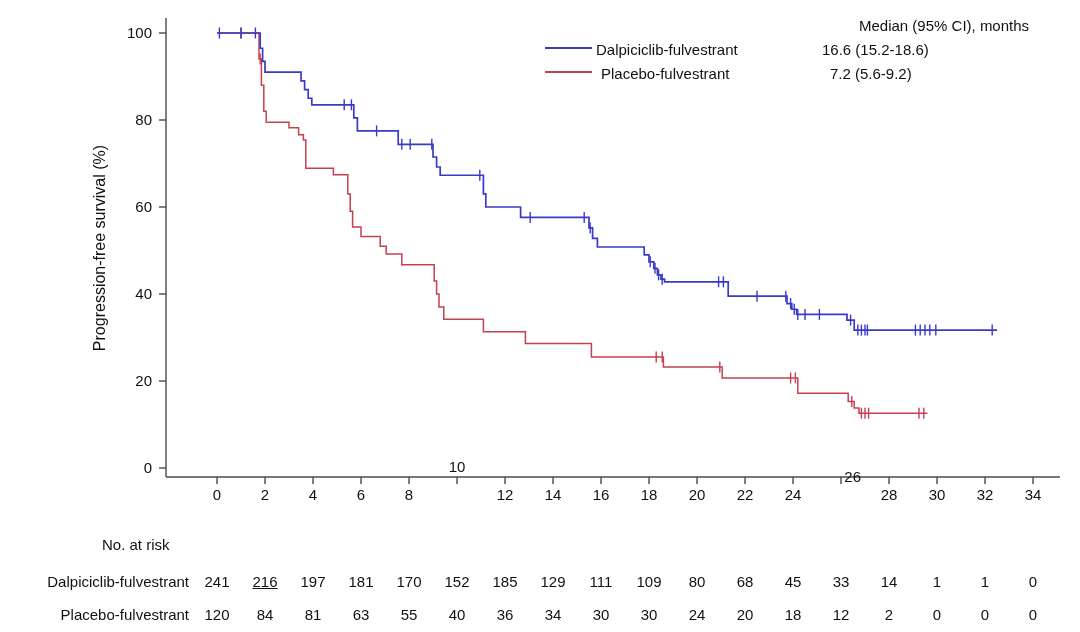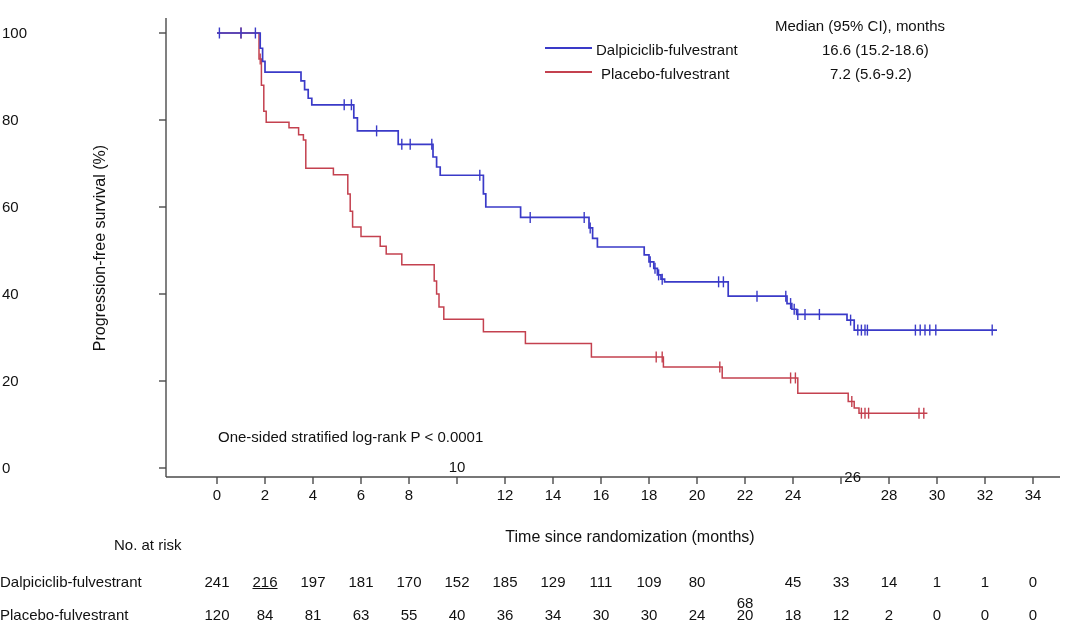--- a/index.html
+++ b/index.html
@@ -1,21 +1,21 @@
 <!DOCTYPE html>
 <html><head>
 <meta charset="utf-8">
 <style>
   html,body{margin:0;padding:0;background:#fff;}
   .fig{position:relative;width:1080px;height:632px;background:#fff;
        font-family:"Liberation Sans",sans-serif;color:#111;overflow:hidden;}
   .fig svg{position:absolute;left:0;top:0;}
   .t{position:absolute;font-size:15px;line-height:18px;white-space:nowrap;}
   .ctr{text-align:center;}
-  .rt{}
+  .rt{text-align:right;}
   .ylab{position:absolute;left:100px;top:248px;font-size:16px;white-space:nowrap;
         transform:translate(-50%,-50%) rotate(-90deg);}
   .xlab{position:absolute;left:430px;top:528px;width:400px;text-align:center;font-size:16px;}
   .swatch{position:absolute;width:47px;height:2px;}
 </style>
 </head>
 <body>
 
 <div class="fig">
 
@@ -124,52 +124,50 @@
       <div class="t ctr" style="left: 677px; width: 40px; top: 486px;">20</div>
       <div class="t ctr" style="left: 725px; width: 40px; top: 486px;">22</div>
       <div class="t ctr" style="left: 773px; width: 40px; top: 486px;">24</div>
       <div class="t ctr" style="left: 821px; width: 40px; top: 468px; text-align: right;">26</div>
       <div class="t ctr" style="left: 869px; width: 40px; top: 486px;">28</div>
       <div class="t ctr" style="left: 917px; width: 40px; top: 486px;">30</div>
       <div class="t ctr" style="left: 965px; width: 40px; top: 486px;">32</div>
       <div class="t ctr" style="left: 1013px; width: 40px; top: 486px;">34</div>
     </div>
 
-  <div class="xlab">Time since randomization (months)</div>
 
   <div>
-    <div class="t" style="left:775px;top:17px;">Median (95% CI), months</div>
+    <div class="t" style="left:859px;top:17px;">Median (95% CI), months</div>
 
     <div class="swatch" id="swatch-0" style="left: 545px; top: 47px; background: rgb(58, 58, 200);"></div>
     <div class="t" style="left:596px;top:41px;">Dalpiciclib-fulvestrant</div>
     <div class="t" style="left:822px;top:41px;">16.6 (15.2-18.6)</div>
 
     <div class="swatch" id="swatch-1" style="left: 545px; top: 71px; background: rgb(196, 65, 79);"></div>
     <div class="t" style="left:601px;top:65px;">Placebo-fulvestrant</div>
     <div class="t" style="left:830px;top:65px;">7.2 (5.6-9.2)</div>
   </div>
 
-  <div class="t" style="left:218px;top:428px;">One-sided stratified log-rank P &lt; 0.0001</div>
 
-  <div class="t" style="left:102px;top:536px;margin-left:12px;">No. at risk</div>
+  <div class="t" style="left:102px;top:536px;">No. at risk</div>
   <div class="t rt" style="left:0px;width:189px;top:573px;">Dalpiciclib-fulvestrant</div>
   <div class="t rt" style="left:0px;width:189px;top:606px;">Placebo-fulvestrant</div>
   <div id="risk-row-0">
       <div class="t ctr" style="left: 193px; width: 48px; top: 573px;">241</div>
       <div class="t ctr" style="left: 241px; width: 48px; top: 573px; text-decoration: underline;">216</div>
       <div class="t ctr" style="left: 289px; width: 48px; top: 573px;">197</div>
       <div class="t ctr" style="left: 337px; width: 48px; top: 573px;">181</div>
       <div class="t ctr" style="left: 385px; width: 48px; top: 573px;">170</div>
       <div class="t ctr" style="left: 433px; width: 48px; top: 573px;">152</div>
       <div class="t ctr" style="left: 481px; width: 48px; top: 573px;">185</div>
       <div class="t ctr" style="left: 529px; width: 48px; top: 573px;">129</div>
       <div class="t ctr" style="left: 577px; width: 48px; top: 573px;">111</div>
       <div class="t ctr" style="left: 625px; width: 48px; top: 573px;">109</div>
       <div class="t ctr" style="left: 673px; width: 48px; top: 573px;">80</div>
-      <div class="t ctr" style="left: 721px; width: 48px; top: 594px;">68</div>
+      <div class="t ctr" style="left: 721px; width: 48px; top: 573px;">68</div>
       <div class="t ctr" style="left: 769px; width: 48px; top: 573px;">45</div>
       <div class="t ctr" style="left: 817px; width: 48px; top: 573px;">33</div>
       <div class="t ctr" style="left: 865px; width: 48px; top: 573px;">14</div>
       <div class="t ctr" style="left: 913px; width: 48px; top: 573px;">1</div>
       <div class="t ctr" style="left: 961px; width: 48px; top: 573px;">1</div>
       <div class="t ctr" style="left: 1009px; width: 48px; top: 573px;">0</div>
     </div>
   <div id="risk-row-1">
       <div class="t ctr" style="left: 193px; width: 48px; top: 606px;">120</div>
       <div class="t ctr" style="left: 241px; width: 48px; top: 606px;">84</div>

